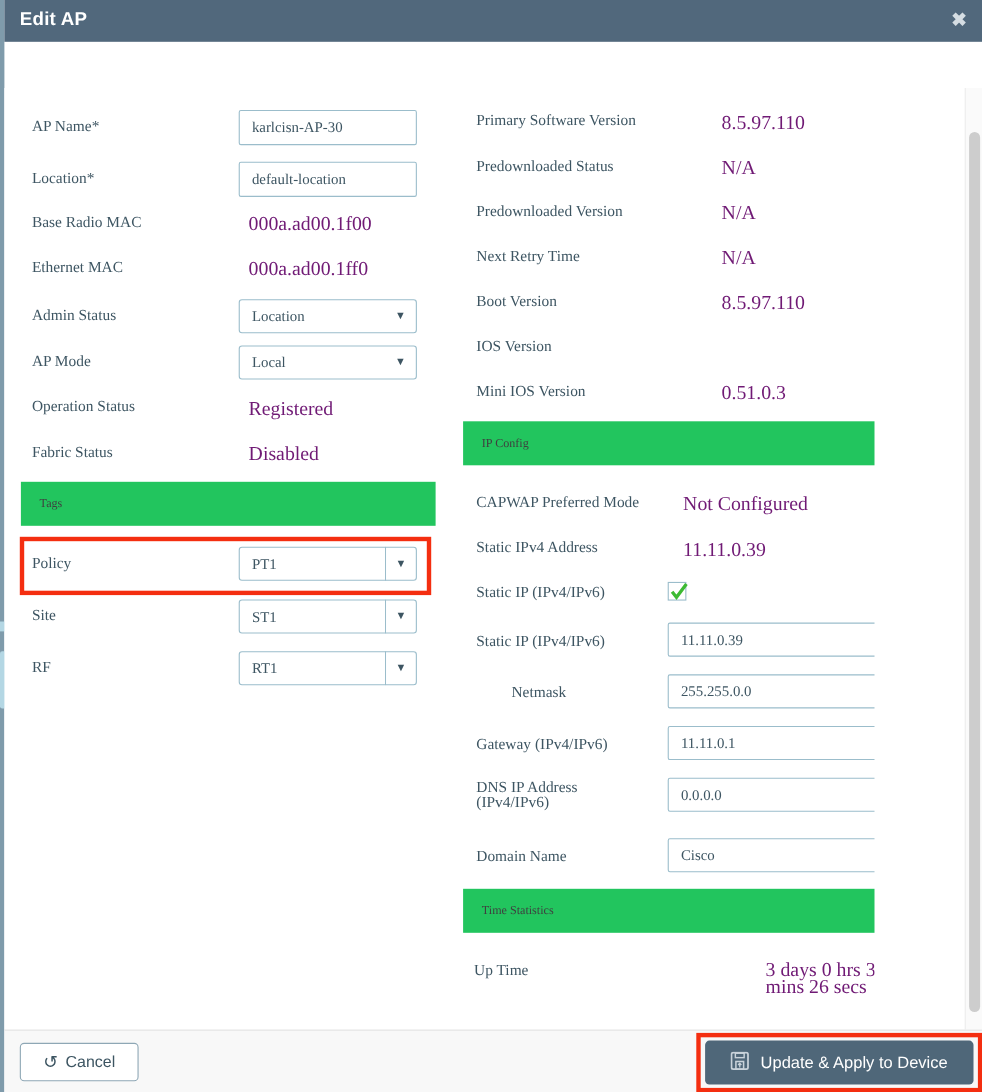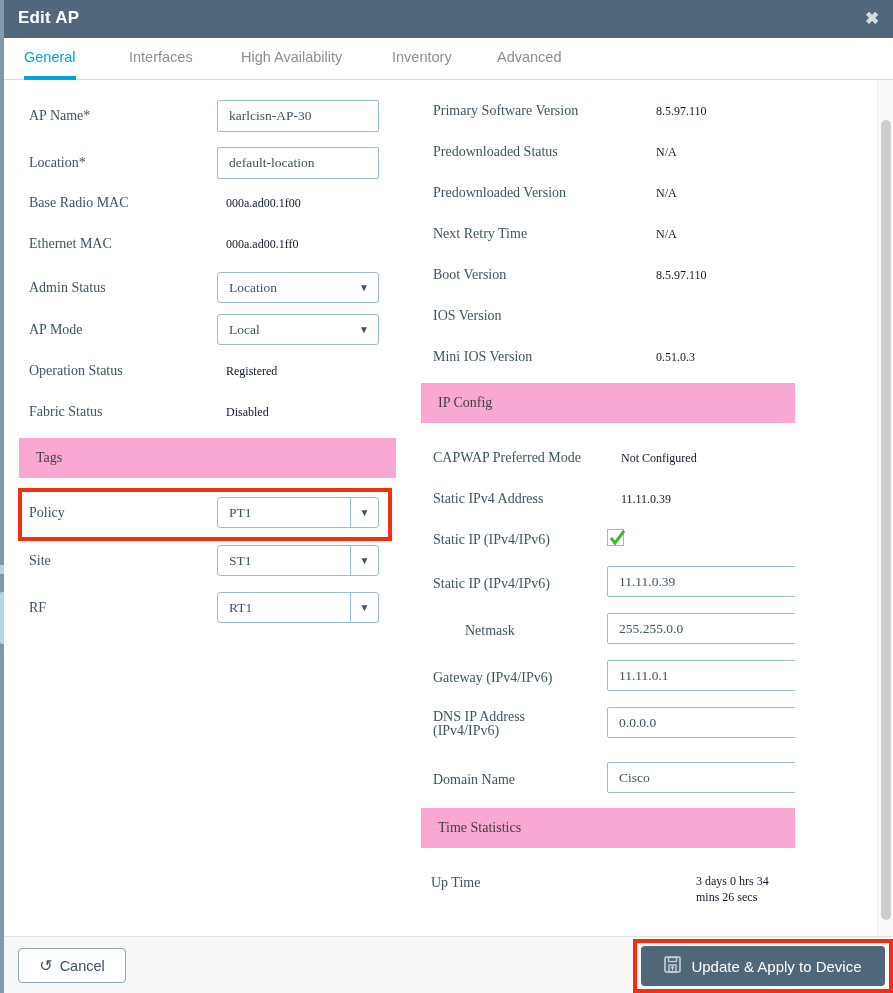--- a/index.html
+++ b/index.html
@@ -51,21 +51,21 @@
   .body { position: absolute; left: 4px; top: 80px; width: 791px; height: 856px; background: #fff; overflow: hidden; font-family: Liberation Serif, serif; }
 
   .col-left  { position: absolute; left: 11px;  top: 0; width: 390px; }
   .col-right { position: absolute; left: 415px; top: 0; width: 450px; }
 
   .row { position: absolute; left: 0; width: 100%; }
   .lbl {
     position: absolute; font-size: 14px; color: #3d5562; line-height: 18px;
   }
   .val {
-    position: absolute; font-size: 12px; color: #0f172a; line-height: 18px;
+    position: absolute; font-size: 18px; color: #701a75; line-height: 18px;
   }
 
   
   .tinput {
     position: absolute; height: 31px; border: 1px solid #9bbdcb;
     background: #fff; border-radius: 2px;
     font-size: 13.5px; color: #3d5562;
     padding-left: 11px; line-height: 29px; cursor: text;
   }
   .tinput.big { height: 32px; line-height: 30px; }
@@ -79,22 +79,22 @@
   }
   .sel .caret {
     position: absolute; right: 0; top: -1px; bottom: -1px; width: 28px;
     border-left: 1px solid #9bbdcb; border-radius: 0 3px 3px 0;
     color: #3d5562; text-align: center; line-height: 31px; font-size: 10px;
   }
   .sel.plain .caret { border-left: none; }
 
   
   .band {
-    position: absolute; height: 40px; background: #f9a8d4;
-    font-size: 14px; color: #3f3f3f; line-height: 40px; padding-left: 17px;
+    position: absolute; height: 40px; background: #22c55e;
+    font-size: 11px; color: #3f3f3f; line-height: 40px; padding-left: 17px;
   }
 
   
   .chk {
     position: absolute; width: 17px; height: 17px;
     border: 1px solid #9bbdcb; background: #fff; cursor: pointer;
   }
   .chk svg { position: absolute; left: 0; top: -2px; }
 
   
@@ -130,27 +130,20 @@
 
   <div class="edge-rail"></div>
   <div class="edge-thumb a"></div>
   <div class="edge-thumb b"></div>
 
   <div class="titlebar">
     <div class="title">Edit AP</div>
     <div class="close-icon">✖</div>
   </div>
 
-  <div class="tabs">
-    <div class="tab active" style="left:20px;">General</div>
-    <div class="tab" style="left:125px;">Interfaces</div>
-    <div class="tab" style="left:237px;">High Availability</div>
-    <div class="tab" style="left:388px;">Inventory</div>
-    <div class="tab" style="left:493px;">Advanced</div>
-  </div>
 
   <div class="body">
 
     <div class="col-left">
 
       <div class="row" style="top:20px;">
         <span class="lbl" style="left:14px; top:7px;">AP Name*</span>
         <div class="tinput big" style="left:202px; top:0; width:162px;">karlcisn-AP-30</div>
       </div>
 

